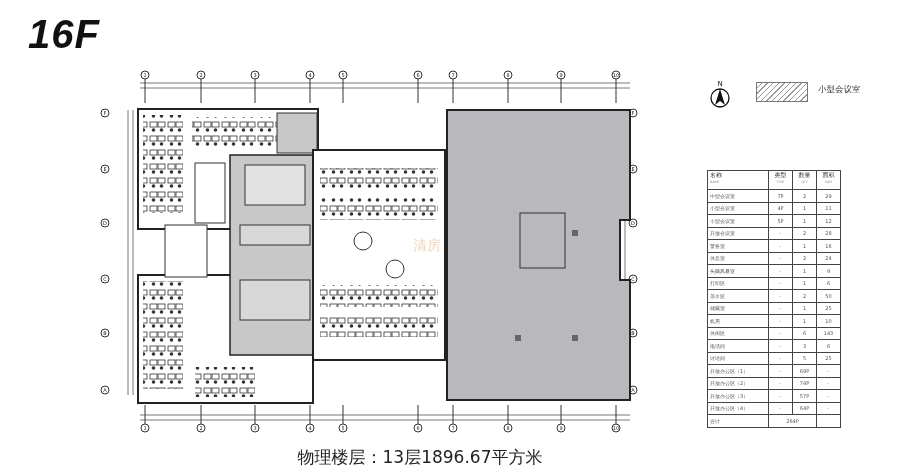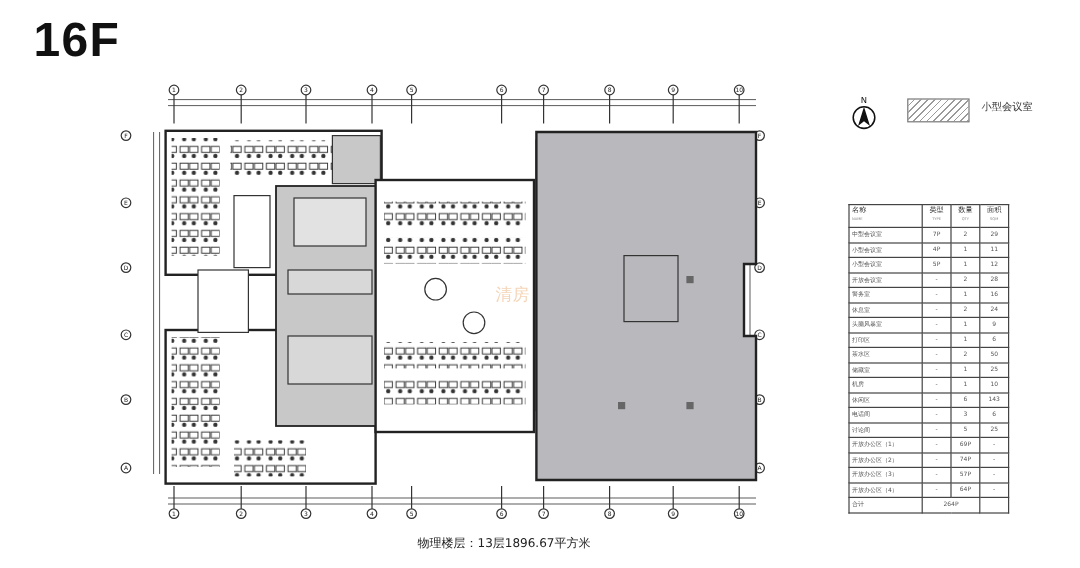--- a/index.html
+++ b/index.html
@@ -1,18 +1,18 @@
 <!DOCTYPE html>
 <html><head>
 <meta charset="utf-8">
 <style>
   html, body { margin:0; padding:0; background:#ffffff; }
   body { width:900px; height:473px; position:relative; overflow:hidden; font-family:"DejaVu Sans", sans-serif; color:#111; }
-  .floor-title { position:absolute; left:28px; top:12px; font-family:"Liberation Sans", sans-serif; font-size:40px; font-weight:bold; letter-spacing:1px; }
-  .caption { position:absolute; left:0; width:800px; top:446px; text-align:center; font-size:10px; color:#222; }
+  .floor-title { position:absolute; left:28px; top:12px; font-family:"Liberation Sans", sans-serif; font-size:40px; font-weight:bold; letter-spacing:1px;font-style:italic; }
+  .caption { position:absolute; left:0; width:800px; top:446px; text-align:center; font-size:17px; color:#222; }
   .caption span { margin-left:40px; }
   svg.plan { position:absolute; left:95px; top:65px; }
   .legend { position:absolute; left:706px; top:79px; width:180px; height:30px; }
   .compass { position:absolute; left:0; top:0; width:28px; height:30px; }
   .swatch { position:absolute; left:50px; top:3px; width:50px; height:18px; border:1px solid #777;
     background: repeating-linear-gradient(135deg, #fff 0 3px, #9a9a9a 3px 4px); }
   .legend-label { position:absolute; left:112px; top:5px; font-size:8.5px; color:#333; white-space:nowrap; }
   table.sched { position:absolute; left:707px; top:170px; width:134px; border-collapse:collapse; font-size:5px; color:#555; }
   table.sched td, table.sched th { border:0.8px solid #444; padding:0 2px; height:11.5px; text-align:center; font-weight:normal; }
   table.sched td.name, table.sched th.name { text-align:left; width:56px; }

